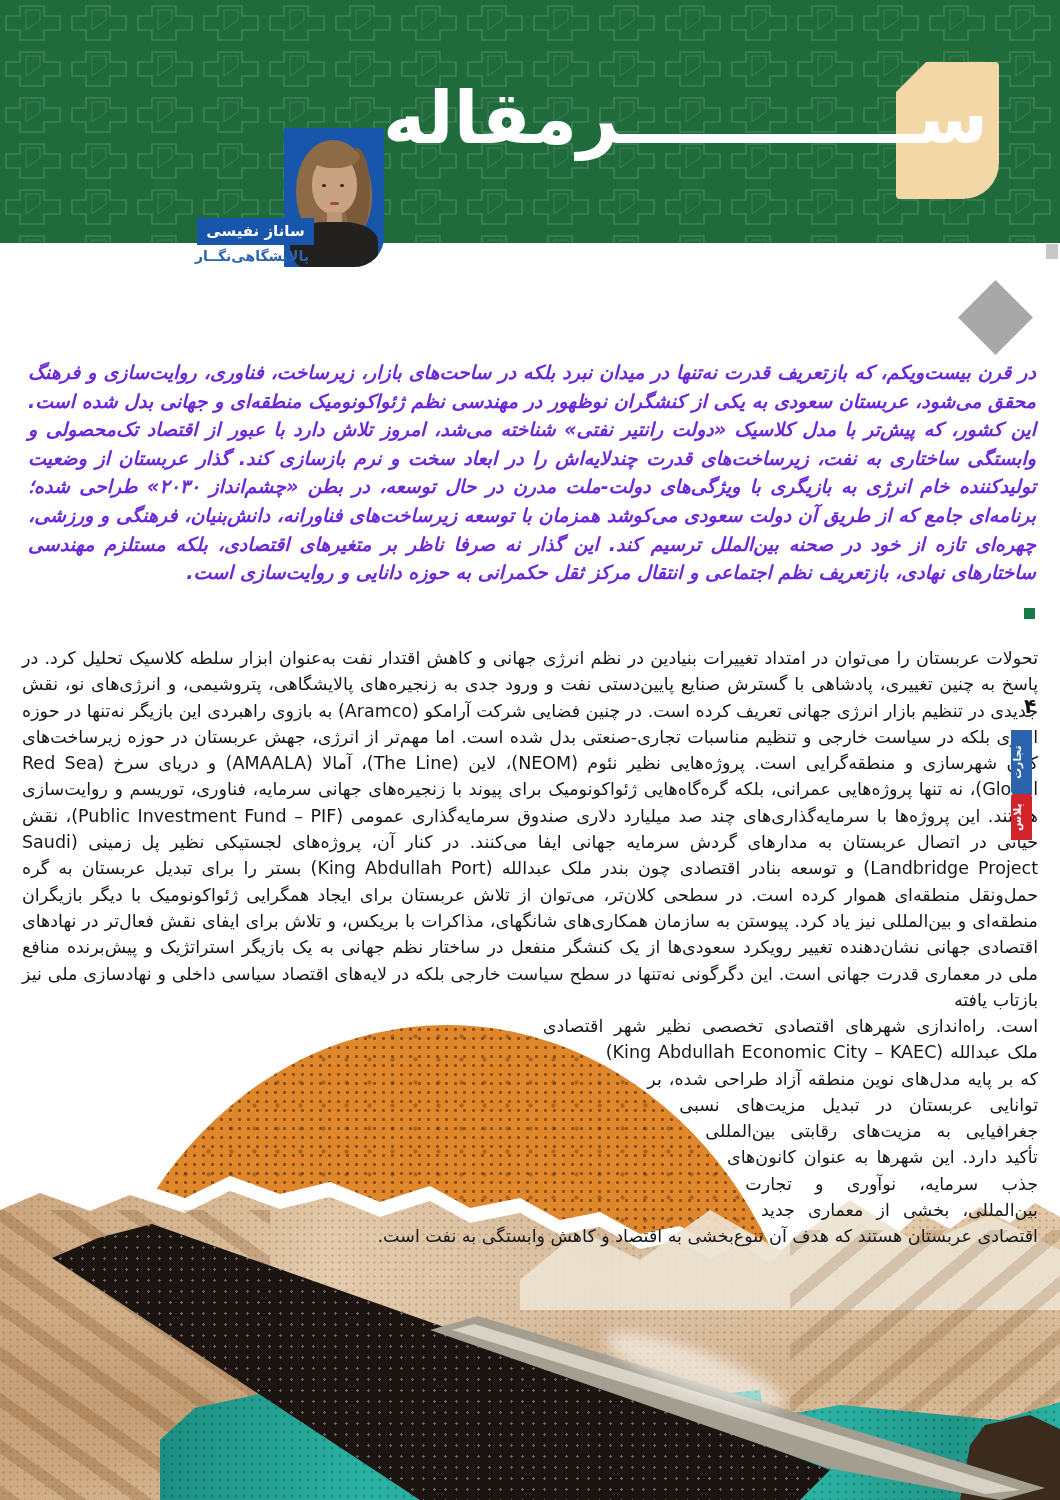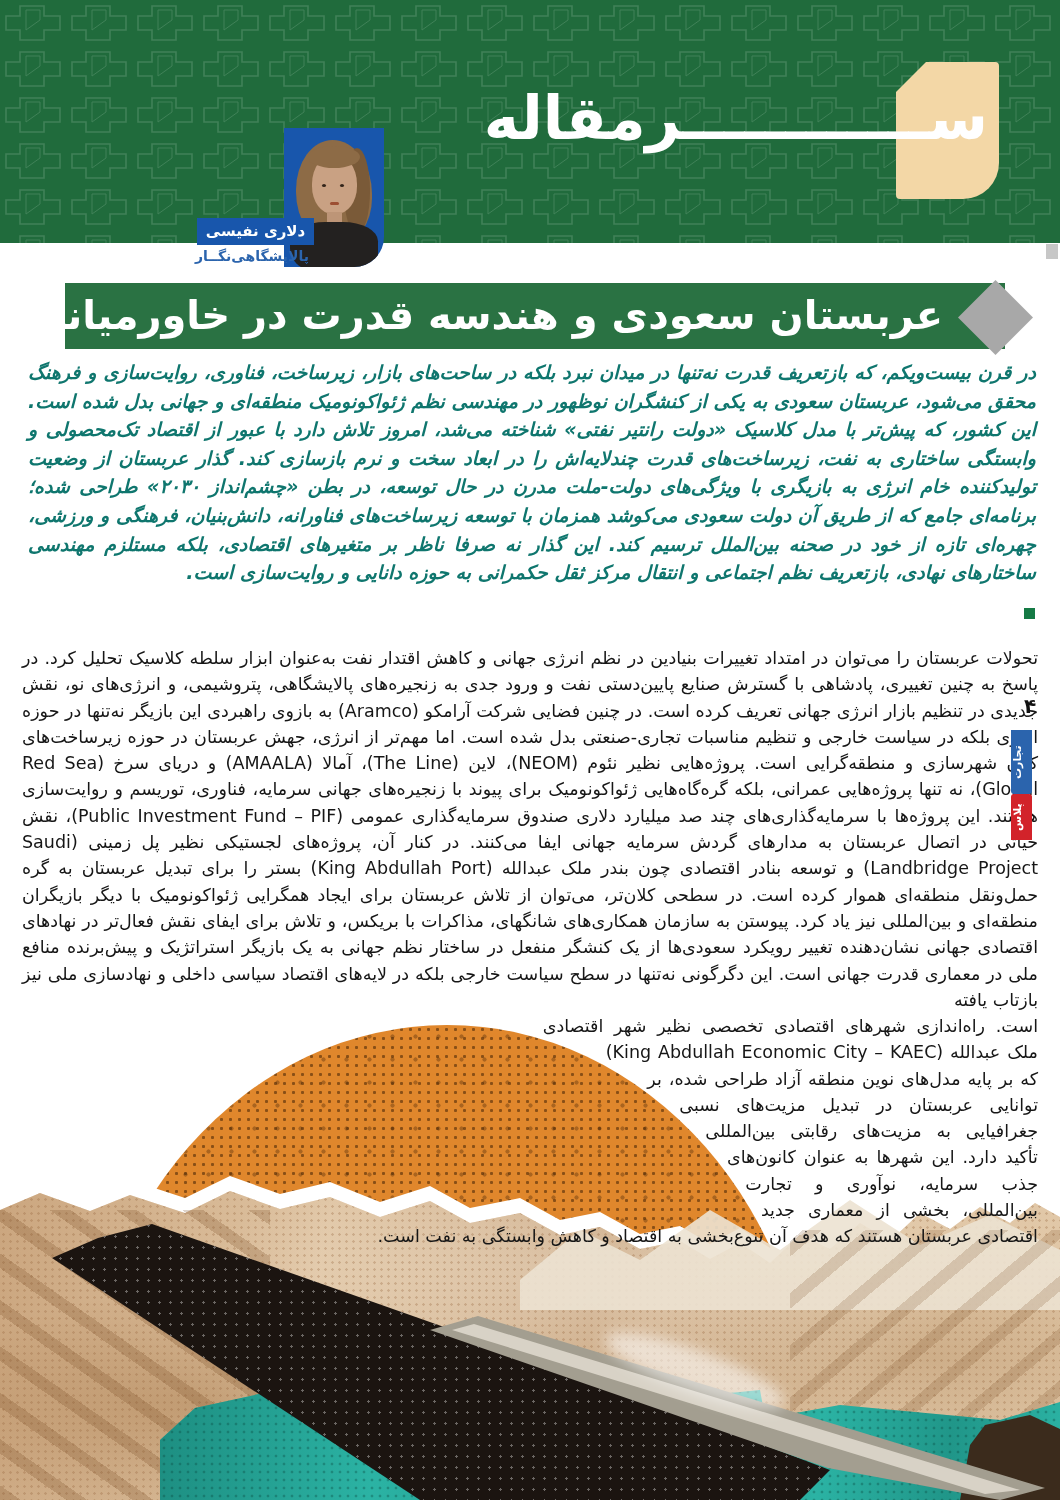--- a/index.html
+++ b/index.html
@@ -8,21 +8,21 @@
 
   
   .banner{position:absolute;left:0;top:0;width:1060px;height:243px;background:#206b3c;z-index:1;}
   .banner svg{position:absolute;left:0;top:0;}
   .edge-square{position:absolute;left:1046px;top:244px;width:12px;height:15px;background:#c7c7c7;z-index:1;}
 
   .cream-shape{position:absolute;left:896px;top:62px;width:103px;height:137px;background:#f3d7a6;z-index:2;
                border-radius:3px 4px 36px 4px;
                clip-path:polygon(0 30px,30px 0,103px 0,103px 137px,0 137px);}
   .kicker{position:absolute;right:72px;top:38px;z-index:3;color:#ffffff;
-          font-size:60px;font-weight:bold;line-height:160px;direction:rtl;white-space:nowrap;}
+          font-size:72px;font-weight:bold;line-height:160px;direction:rtl;white-space:nowrap;}
 
   
   .photo{position:absolute;left:284px;top:128px;width:100px;height:139px;background:#1856ac;
          border-radius:0 0 30px 0;overflow:hidden;z-index:4;}
   .photo .hair{position:absolute;left:12px;top:12px;width:76px;height:104px;background:#8d6b46;
                border-radius:48% 52% 44% 50%;}
   .photo .hair-shade{position:absolute;left:60px;top:20px;width:26px;height:86px;background:#7a5a38;
                border-radius:50%;}
   .photo .face{position:absolute;left:28px;top:26px;width:45px;height:60px;background:#c9a183;
                border-radius:50% 50% 46% 46%;}
@@ -40,21 +40,21 @@
 
   
   .headline-bar{position:absolute;left:65px;top:283px;width:940px;height:66px;background:#2a7243;z-index:2;}
   .headline-bar .txt{position:absolute;right:62px;top:0;width:870px;height:66px;color:#fff;
         font-size:40px;font-weight:bold;line-height:64px;text-align:right;direction:rtl;white-space:nowrap;}
   .diamond{position:absolute;left:969px;top:291px;width:53px;height:53px;background:#a8a8a8;
         transform:rotate(45deg);z-index:3;}
 
   
   .lead{position:absolute;left:28px;top:358px;width:1008px;z-index:6;direction:rtl;
-        font-size:19px;line-height:28.6px;font-weight:bold;font-style:italic;color:#0f766e;
+        font-size:19px;line-height:28.6px;font-weight:bold;font-style:italic;color:#6d28d9;
         text-align:justify;}
   .section-head{position:absolute;right:25px;top:598px;width:1010px;z-index:6;direction:rtl;
         color:#157a45;font-size:23px;font-weight:bold;text-align:right;}
   .section-head .bullet{display:inline-block;width:11px;height:11px;background:#157a45;margin-left:10px;}
   .body-text{position:absolute;left:22px;top:645px;width:1016px;z-index:6;direction:rtl;
         font-size:17.5px;line-height:26.3px;color:#161616;text-align:justify;}
   .body-text p{margin:0;}
   .p1{height:368px;overflow:visible;}
   .sun-spacer{float:left;width:810px;height:200px;
         shape-outside:ellipse(368px 415px at 425px 427px);}
@@ -155,26 +155,23 @@
     <div class="hair"></div>
     <div class="hair-shade"></div>
     <div class="face"></div>
     <div class="fringe"></div>
     <div class="eye" style="left:38px"></div>
     <div class="eye" style="left:56px"></div>
     <div class="lips"></div>
     <div class="neck"></div>
     <div class="sweater"></div>
   </div>
-  <div class="name-strip">دلاری نفیسی</div>
+  <div class="name-strip">ساناز نفیسی</div>
   <div class="role">پالایشگاهی‌نگــار</div>
 
-  <div class="headline-bar">
-    <div class="txt">عربستان سعودی و هندسه قدرت در خاورمیانه</div>
-  </div>
   <div class="diamond"></div>
 
   <div class="lead">در قرن بیست‌ویکم، که بازتعریف قدرت نه‌تنها در میدان نبرد بلکه در ساحت‌های بازار، زیرساخت، فناوری، روایت‌سازی و فرهنگ محقق می‌شود، عربستان سعودی به یکی از کنشگران نوظهور در مهندسی نظم ژئواکونومیک منطقه‌ای و جهانی بدل شده است. این کشور، که پیش‌تر با مدل کلاسیک «دولت رانتیر نفتی» شناخته می‌شد، امروز تلاش دارد با عبور از اقتصاد تک‌محصولی و وابستگی ساختاری به نفت، زیرساخت‌های قدرت چندلایه‌اش را در ابعاد سخت و نرم بازسازی کند. گذار عربستان از وضعیت تولیدکننده خام انرژی به بازیگری با ویژگی‌های دولت-ملت مدرن در حال توسعه، در بطن «چشم‌انداز ۲۰۳۰» طراحی شده؛ برنامه‌ای جامع که از طریق آن دولت سعودی می‌کوشد همزمان با توسعه زیرساخت‌های فناورانه، دانش‌بنیان، فرهنگی و ورزشی، چهره‌ای تازه از خود در صحنه بین‌الملل ترسیم کند. این گذار نه صرفا ناظر بر متغیرهای اقتصادی، بلکه مستلزم مهندسی ساختارهای نهادی، بازتعریف نظم اجتماعی و انتقال مرکز ثقل حکمرانی به حوزه دانایی و روایت‌سازی است.</div>
 
   <div class="section-head"><span class="bullet"></span></div>
 
   <div class="body-text">
     <p class="p1"><span>تحولات عربستان را می‌توان در امتداد تغییرات بنیادین در نظم انرژی جهانی و کاهش اقتدار نفت به‌عنوان ابزار سلطه کلاسیک تحلیل کرد. در پاسخ به چنین تغییری، پادشاهی با گسترش صنایع پایین‌دستی نفت و ورود جدی به زنجیره‌های پالایشگاهی، پتروشیمی، و انرژی‌های نو، نقش جدیدی در تنظیم بازار انرژی جهانی تعریف کرده است. در چنین فضایی شرکت آرامکو (Aramco) به بازوی راهبردی این بازیگر نه‌تنها در حوزه انرژی بلکه در سیاست خارجی و تنظیم مناسبات تجاری-صنعتی بدل شده است. اما مهم‌تر از انرژی، جهش عربستان در حوزه زیرساخت‌های کلان شهرسازی و منطقه‌گرایی است. پروژه‌هایی نظیر نئوم (NEOM)، لاین (The Line)، آمالا (AMAALA) و دریای سرخ (Red Sea Global)، نه تنها پروژه‌هایی عمرانی، بلکه گره‌گاه‌هایی ژئواکونومیک برای پیوند با زنجیره‌های جهانی سرمایه، فناوری، توریسم و روایت‌سازی هستند. این پروژه‌ها با سرمایه‌گذاری‌های چند صد میلیارد دلاری صندوق سرمایه‌گذاری عمومی (Public Investment Fund – PIF)، نقش حیاتی در اتصال عربستان به مدارهای گردش سرمایه جهانی ایفا می‌کنند. در کنار آن، پروژه‌های لجستیکی نظیر پل زمینی (Saudi Landbridge Project) و توسعه بنادر اقتصادی چون بندر ملک عبدالله (King Abdullah Port) بستر را برای تبدیل عربستان به گره حمل‌ونقل منطقه‌ای هموار کرده است. در سطحی کلان‌تر، می‌توان از تلاش عربستان برای ایجاد همگرایی ژئواکونومیک با دیگر بازیگران منطقه‌ای و بین‌المللی نیز یاد کرد. پیوستن به سازمان همکاری‌های شانگهای، مذاکرات با بریکس، و تلاش برای ایفای نقش فعال‌تر در نهادهای اقتصادی جهانی نشان‌دهنده تغییر رویکرد سعودی‌ها از یک کنشگر منفعل در ساختار نظم جهانی به یک بازیگر استراتژیک و پیش‌برنده منافع ملی در معماری قدرت جهانی است. این دگرگونی نه‌تنها در سطح سیاست خارجی بلکه در لایه‌های اقتصاد سیاسی داخلی و نهادسازی ملی نیز بازتاب یافته</span></p>
     <p class="p2"><span class="sun-spacer"></span><span>است. راه‌اندازی شهرهای اقتصادی تخصصی نظیر شهر اقتصادی ملک عبدالله (King Abdullah Economic City – KAEC) که بر پایه مدل‌های نوین منطقه آزاد طراحی شده، بر توانایی عربستان در تبدیل مزیت‌های نسبی جغرافیایی به مزیت‌های رقابتی بین‌المللی تأکید دارد. این شهرها به عنوان کانون‌های جذب سرمایه، نوآوری و تجارت بین‌المللی، بخشی از معماری جدید اقتصادی عربستان هستند که هدف آن تنوع‌بخشی به اقتصاد و کاهش وابستگی به نفت است.</span></p>
   </div>

